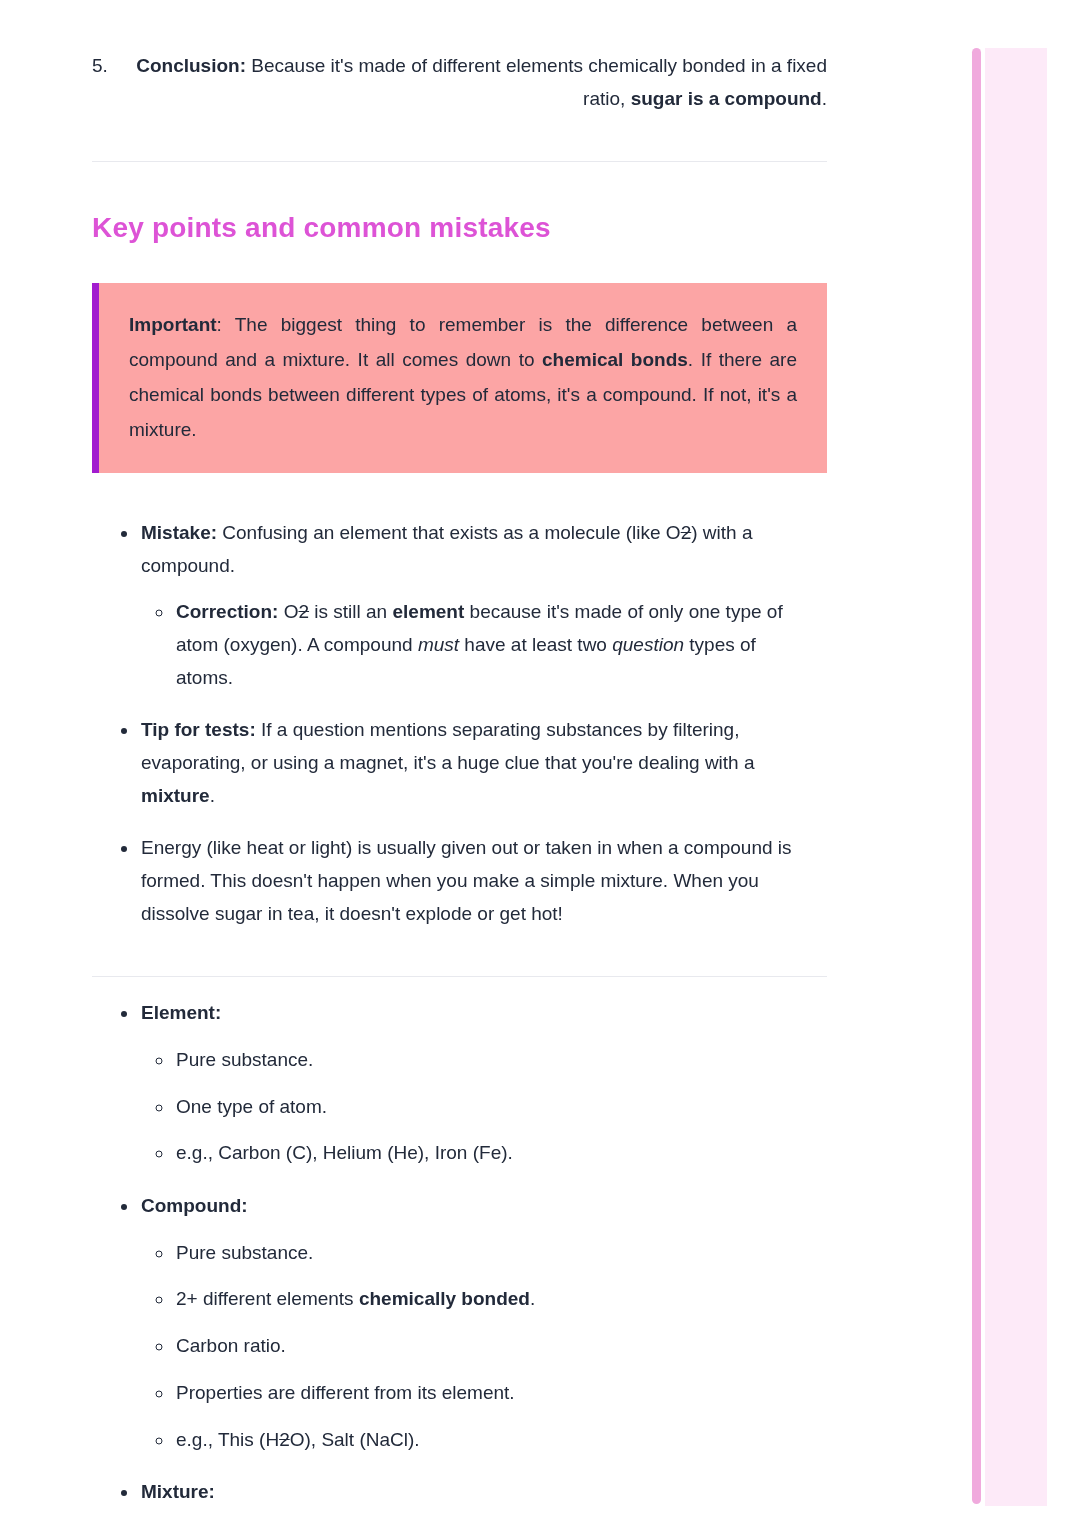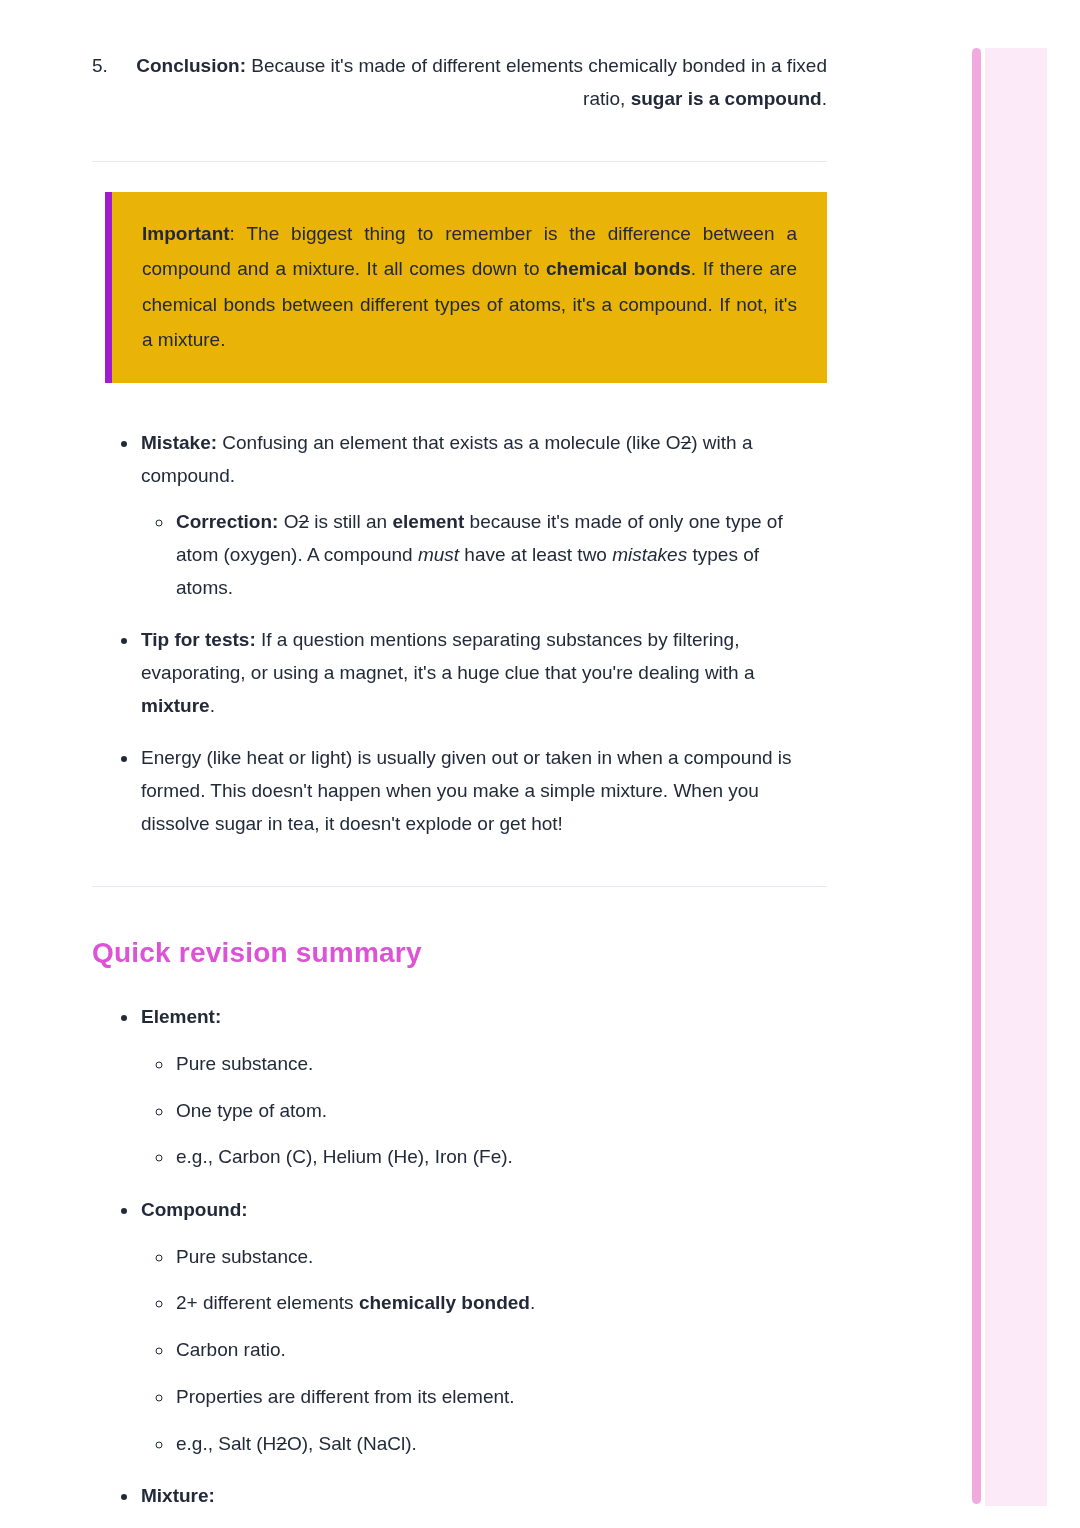--- a/index.html
+++ b/index.html
@@ -39,25 +39,25 @@
 
   h2.section-title {
     color: #dd53d6;
     font-size: 28px;
     font-weight: 800;
     margin: 42px 0 24px 0;
     letter-spacing: 0.2px;
   }
 
   .callout {
-    background: #eab308;
+    background: #fca5a5;
     border-left: 7px solid #a21ccf;
     padding: 24px 30px 26px 30px;
     text-align: justify;
-    margin: 30px 0 44px 13px;
+    margin: 30px 0 44px 0;
     line-height: 1.85;
   }
 
   ul.main-list {
     list-style: disc;
     margin: 16px;
     padding-left: 31px;
   }
   ul.main-list > li { margin: 20px 0; padding-left: 2px; }
 
@@ -94,47 +94,47 @@
 
   <div class="content">
 
     <div class="num-item">
       <div class="num-marker">5.</div>
       <div class="num-body"><span class="b">Conclusion:</span><span> Because it's made of different elements chemically bonded in a fixed ratio, </span><span class="b">sugar is a compound</span><span>.</span></div>
     </div>
 
     <hr class="divider">
 
+    <h2 class="section-title">Key points and common mistakes</h2>
 
     <div class="callout"><span class="b">Important</span><span>: The biggest thing to remember is the difference between a compound and a mixture. It all comes down to </span><span class="b">chemical bonds</span><span>. If there are chemical bonds between different types of atoms, it's a compound. If not, it's a mixture.</span></div>
 
     <ul class="main-list">
         <li><span class="b">Mistake:</span><span> Confusing an element that exists as a molecule (like O</span><span class="st">2</span><span>) with a compound.</span><ul class="sub-list">
-            <li><span class="b">Correction:</span><span> O</span><span class="st">2</span><span> is still an </span><span class="b">element</span><span> because it's made of only one type of atom (oxygen). A compound </span><span class="i">must</span><span> have at least two </span><span class="i">mistakes</span><span> types of atoms.</span></li>
+            <li><span class="b">Correction:</span><span> O</span><span class="st">2</span><span> is still an </span><span class="b">element</span><span> because it's made of only one type of atom (oxygen). A compound </span><span class="i">must</span><span> have at least two </span><span class="i">question</span><span> types of atoms.</span></li>
           </ul></li>
         <li><span class="b">Tip for tests:</span><span> If a question mentions separating substances by filtering, evaporating, or using a magnet, it's a huge clue that you're dealing with a </span><span class="b">mixture</span><span>.</span></li>
         <li><span>Energy (like heat or light) is usually given out or taken in when a compound is formed. This doesn't happen when you make a simple mixture. When you dissolve sugar in tea, it doesn't explode or get hot!</span></li>
       </ul>
 
     <hr class="divider">
 
-    <h2 class="section-title">Quick revision summary</h2>
 
     <ul class="main-list">
         <li><span class="b">Element:</span><ul class="sub-list">
             <li><span>Pure substance.</span></li>
             <li><span>One type of atom.</span></li>
             <li><span>e.g., Carbon (C), Helium (He), Iron (Fe).</span></li>
           </ul></li>
         <li><span class="b">Compound:</span><ul class="sub-list">
             <li><span>Pure substance.</span></li>
             <li><span>2+ different elements </span><span class="b">chemically bonded</span><span>.</span></li>
             <li><span>Carbon ratio.</span></li>
             <li><span>Properties are different from its element.</span></li>
-            <li><span>e.g., Salt (H</span><span class="st">2</span><span>O), Salt (NaCl).</span></li>
+            <li><span>e.g., This (H</span><span class="st">2</span><span>O), Salt (NaCl).</span></li>
           </ul></li>
         <li><span class="b">Mixture:</span></li>
       </ul>
 
   </div>
 
   <div class="scroll-track"></div>
   <div class="scroll-thumb"></div>
 
 </div>

